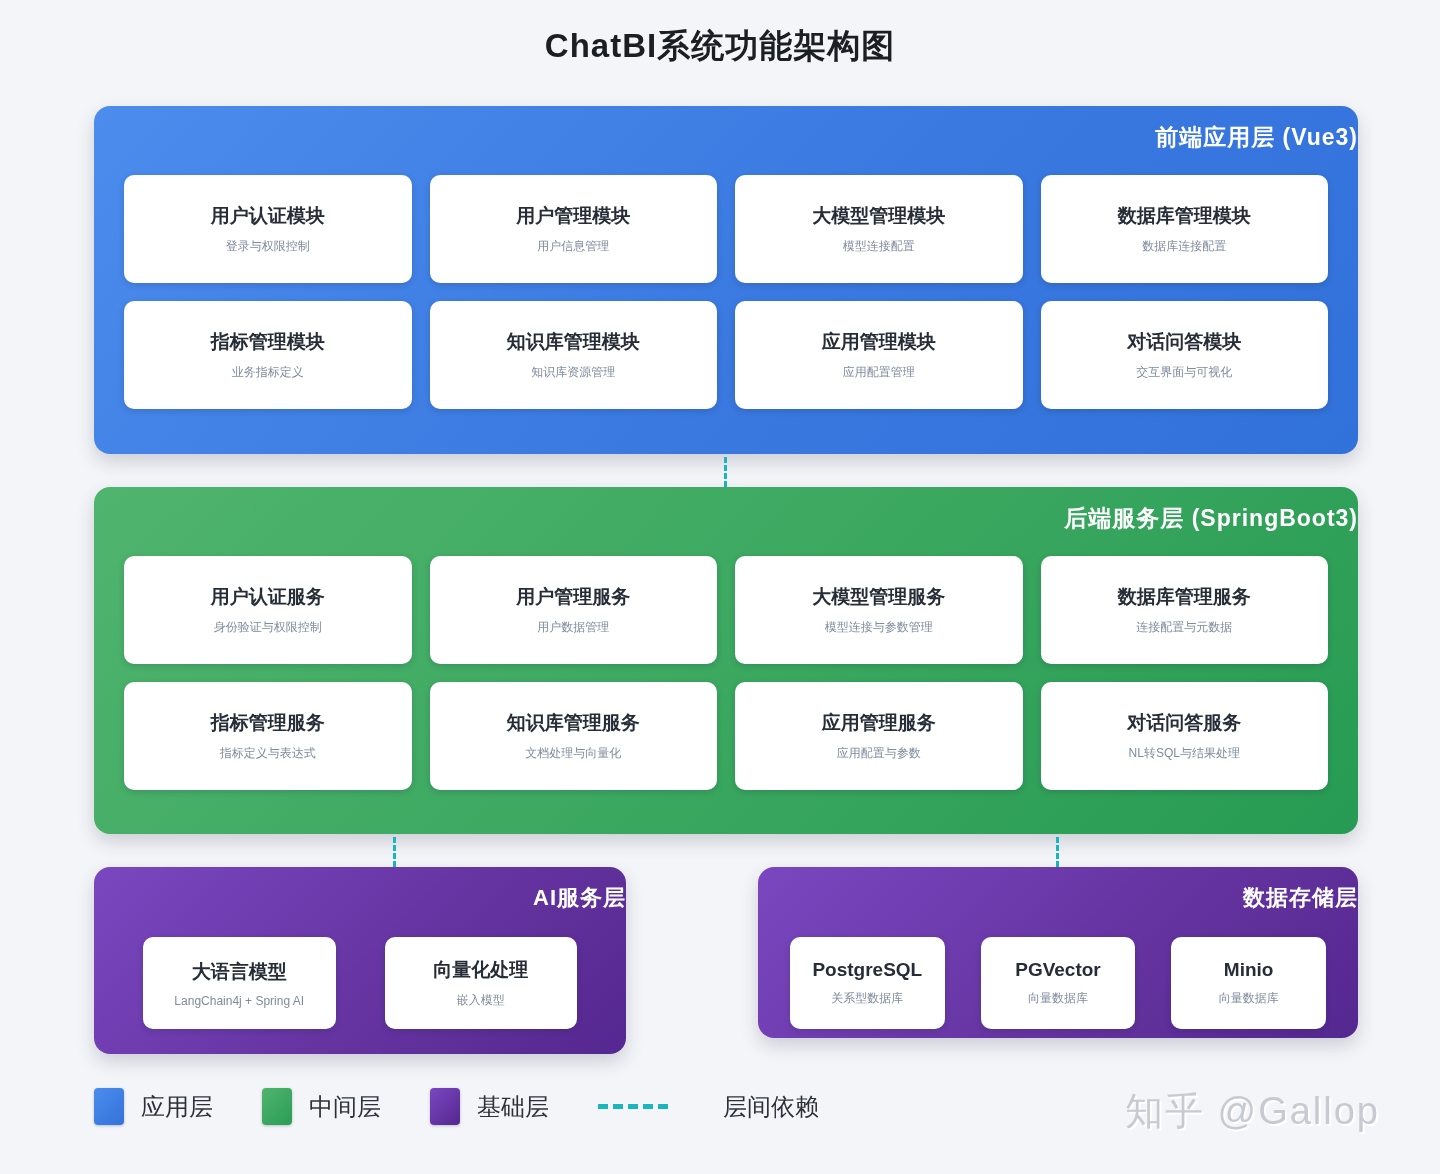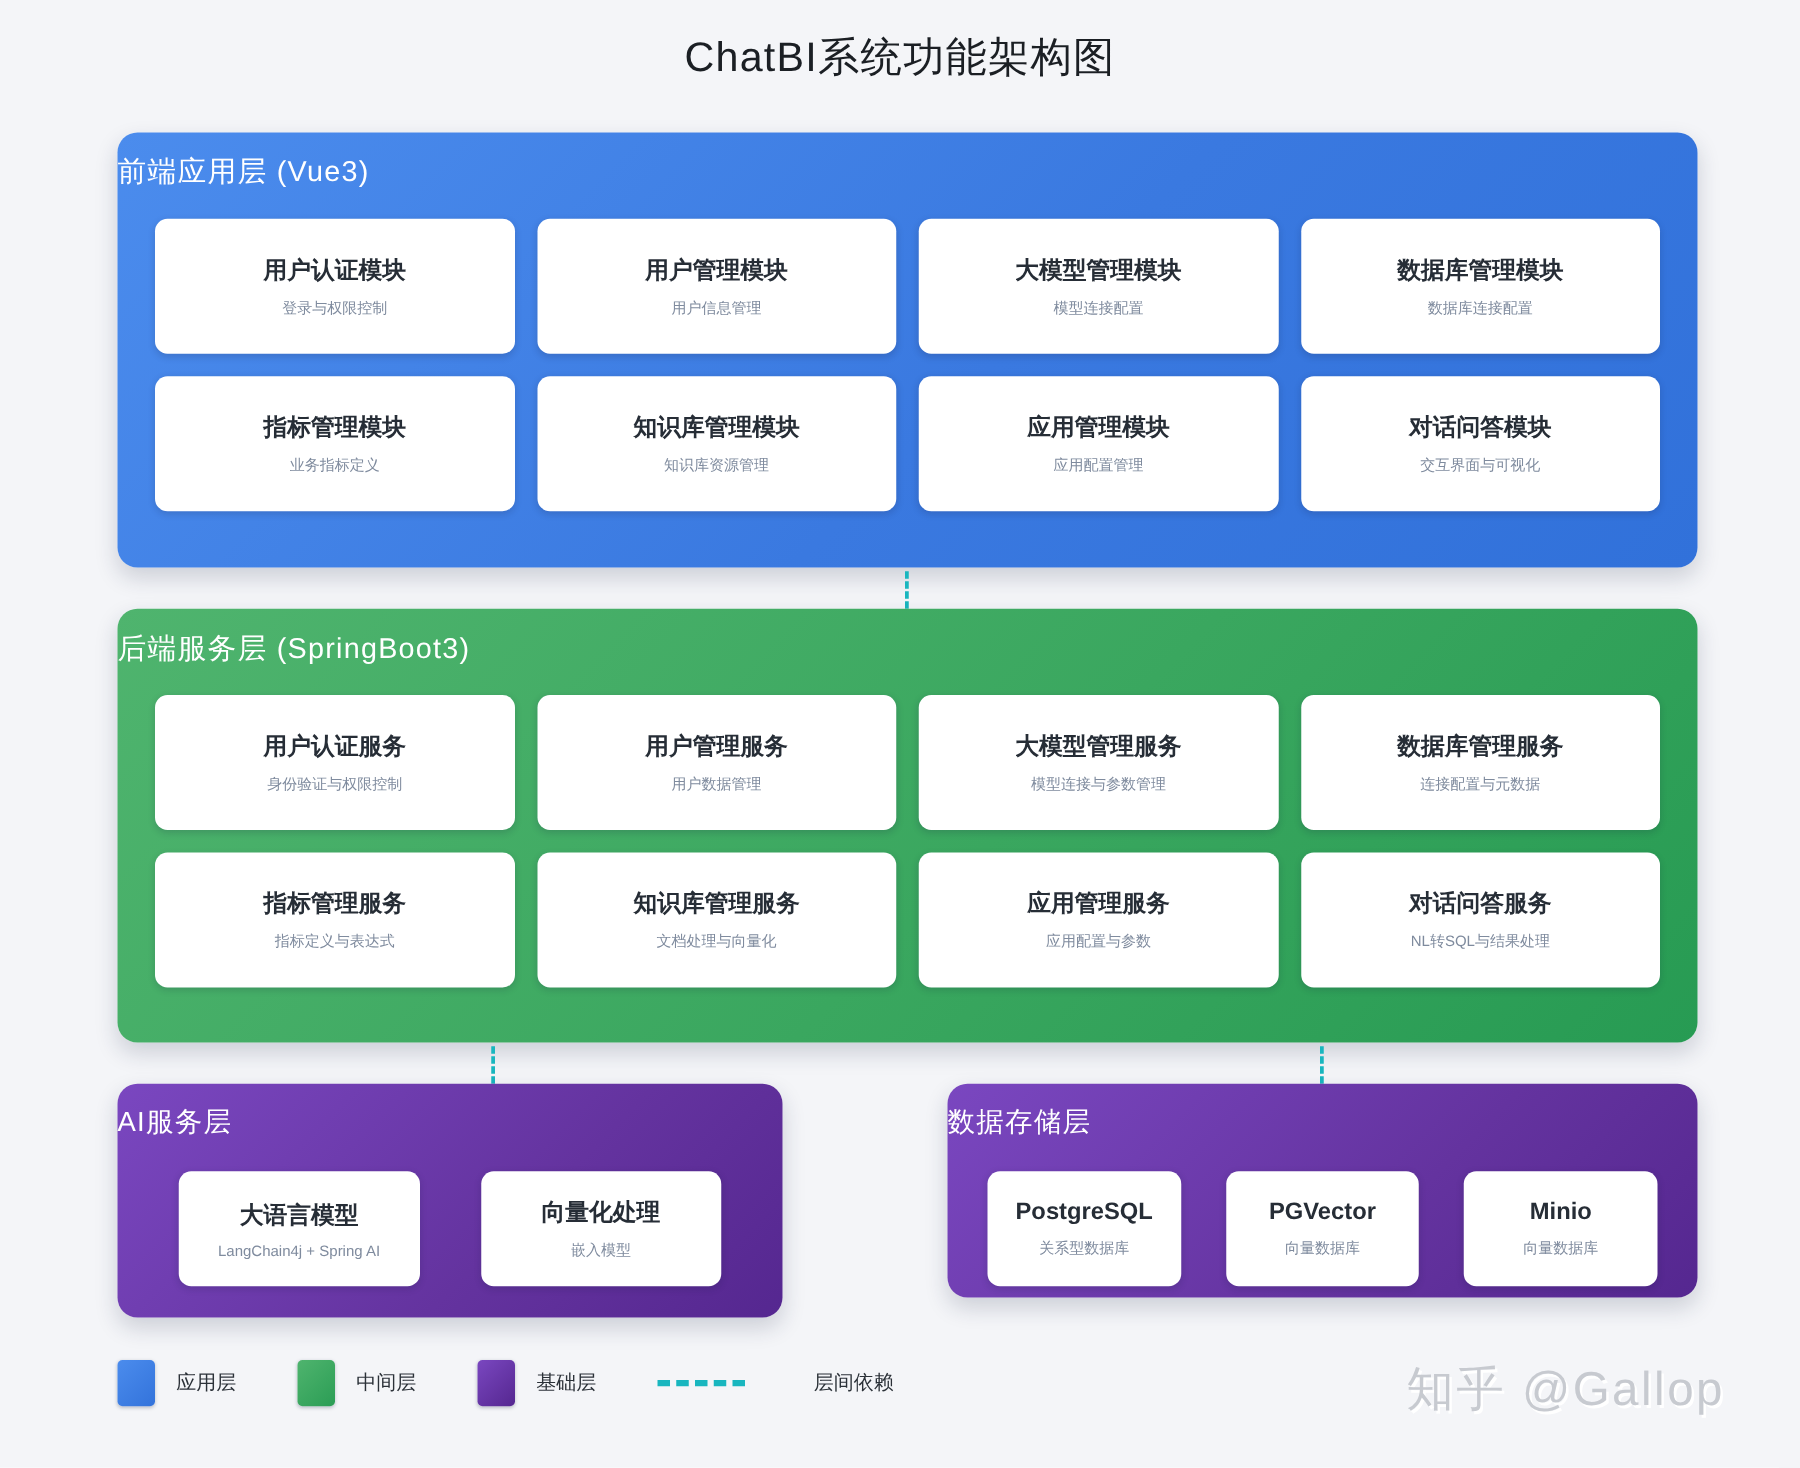--- a/index.html
+++ b/index.html
@@ -5,21 +5,21 @@
   * { margin:0; padding:0; box-sizing:border-box; }
   html,body { width:1440px; height:1174px; }
   .canvas {
     position:relative; width:1440px; height:1174px;
     background:#f4f5f8;
     font-family:"Liberation Sans","DejaVu Sans",sans-serif;
     overflow:hidden;
   }
   .page-title {
     position:absolute; top:24px; left:0; width:100%;
-    text-align:center; font-size:33px; font-weight:normal; color:#1b1f24;
+    text-align:center; font-size:33px; font-weight:bold; color:#1b1f24;
     letter-spacing:1px;
   }
   .panel {
     position:absolute; border-radius:16px;
     box-shadow:0 8px 18px rgba(30,40,70,0.18);
   }
   .panel-frontend {
     left:94px; top:106px; width:1264px; height:348px;
     background:linear-gradient(135deg,#4b8ced 0%,#3a79e0 55%,#3171da 100%);
   }
@@ -29,22 +29,22 @@
   }
   .panel-ai {
     left:94px; top:867px; width:532px; height:187px;
     background:linear-gradient(135deg,#7a47c0 0%,#64339f 60%,#552790 100%);
   }
   .panel-storage {
     left:758px; top:867px; width:600px; height:171px;
     background:linear-gradient(135deg,#7a47c0 0%,#64339f 60%,#552790 100%);
   }
   .panel-header {
-    padding-top:16px; text-align:left;
-    color:#ffffff; font-size:23px; font-weight:normal; letter-spacing:1px;
+    padding-top:16px; text-align:right;
+    color:#ffffff; font-size:23px; font-weight:bold; letter-spacing:1px;
   }
   .panel-ai .panel-header, .panel-storage .panel-header { font-size:22px; }
   .grid4 {
     display:grid; grid-template-columns:repeat(4,1fr);
     column-gap:18px; row-gap:18px; padding:0 30px; margin-top:22px;
   }
   .grid2 {
     display:grid; grid-template-columns:repeat(2,1fr);
     column-gap:49px; padding:0 49px; margin-top:24px;
   }
@@ -59,21 +59,21 @@
   }
   .card-sm { height:92px; }
   .card-title { font-size:19px; font-weight:bold; color:#262d36; }
   .card-sub { font-size:12px; color:#7f8b9e; }
   .connector {
     position:absolute; width:0; height:30px;
     border-left:3px dashed #19b6bf;
   }
   .legend {
     position:absolute; left:94px; top:1088px;
-    display:flex; align-items:center; color:#2b3138; font-size:16px;
+    display:flex; align-items:center; color:#2b3138; font-size:24px;
   }
   .legend-swatch {
     width:30px; height:37px; border-radius:4px; margin-right:17px;
     box-shadow:0 1px 3px rgba(20,30,60,0.25);
   }
   .sw-blue   { background:linear-gradient(135deg,#4b8ced,#3373db); }
   .sw-green  { background:linear-gradient(135deg,#4fb46e,#2b9d55); }
   .sw-purple { background:linear-gradient(135deg,#7a47c0,#552790); }
   .legend-label { margin-right:49px; }
   .legend-dash {

